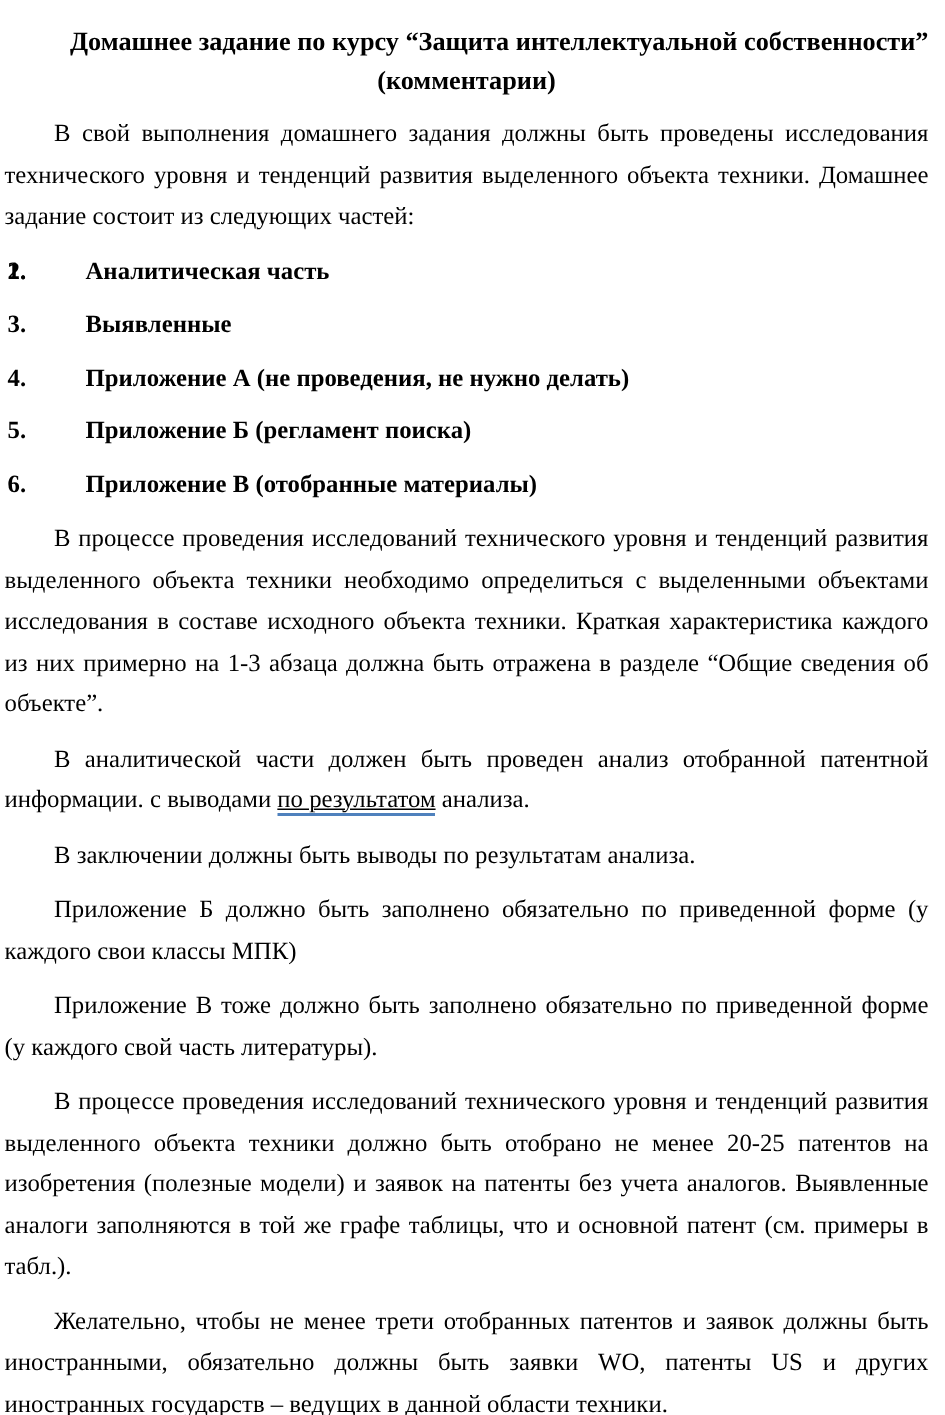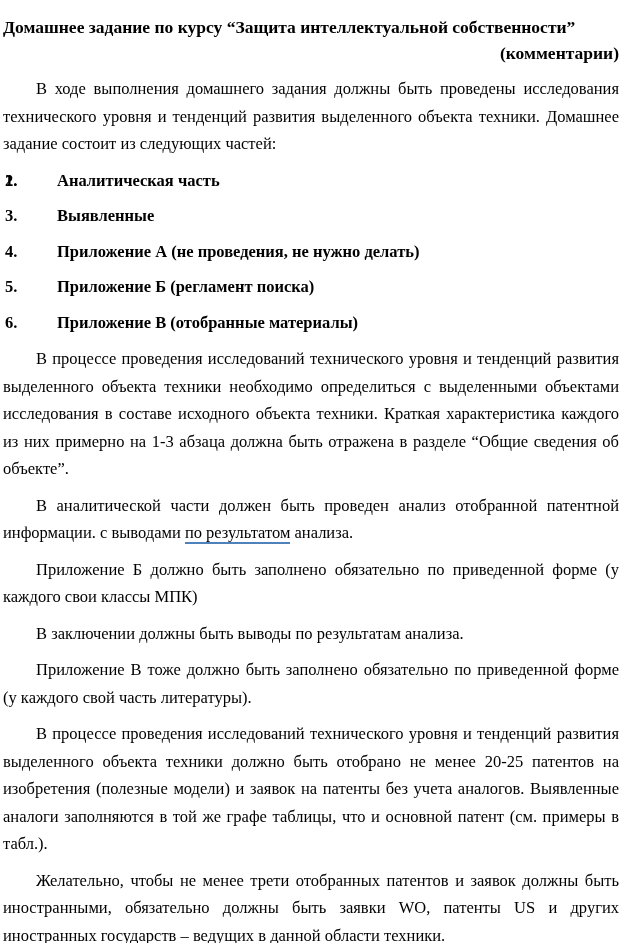--- a/index.html
+++ b/index.html
@@ -15,28 +15,28 @@
   .doc {
     box-sizing: border-box;
     width: 630px;
     min-height: 943px;
     padding: 10px 11px 6px 3px;
     background: #ffffff;
   }
   .doc-title {
     font-size: 17.5px;
     font-weight: bold;
-    text-align: left;
+    text-align: right;
     line-height: 26px;
     margin: 4px 0 0 0;
   }
   .doc-subtitle {
     font-size: 17.5px;
     font-weight: bold;
-    text-align: right;
+    text-align: center;
     line-height: 26px;
     margin: 0 0 0 0;
   }
   p.para {
     font-size: 16.5px;
     line-height: 27.5px;
     text-align: justify;
     text-indent: 33px;
     margin: 9px 0 9px 0;
   }
@@ -52,34 +52,35 @@
     padding-left: 54px;
     margin: 8px 0;
     font-weight: bold;
   }
   ol.doc-list li .num {
     position: absolute;
     left: 2px;
     top: 0;
   }
   .grammar-underline {
+    text-decoration: underline;
     text-decoration-thickness: 1px;
     border-bottom: 2px solid #4f81bd;
     padding-bottom: 0px;
   }
 </style>
 </head>
 <body>
 
 <div class="doc">
 
   <h1 class="doc-title">Домашнее задание по курсу “Защита интеллектуальной собственности”</h1>
   <h2 class="doc-subtitle">(комментарии)</h2>
 
-  <p class="para">В ходе выполнения домашнего задания должны быть проведены исследования технического уровня и тенденций развития выделенного объекта техники. Домашнее задание состоит из следующих частей:</p>
+  <p class="para">В свой выполнения домашнего задания должны быть проведены исследования технического уровня и тенденций развития выделенного объекта техники. Домашнее задание состоит из следующих частей:</p>
 
   <ol class="doc-list">
     <li>
       <span class="num">1.</span>
     </li>
     <li>
       <span class="num">2.</span>
       <span>Аналитическая часть</span>
     </li>
     <li>
@@ -97,23 +98,23 @@
     <li>
       <span class="num">6.</span>
       <span>Приложение В (отобранные материалы)</span>
     </li>
   </ol>
 
   <p class="para">В процессе проведения исследований технического уровня и тенденций развития выделенного объекта техники необходимо определиться с выделенными объектами исследования в составе исходного объекта техники. Краткая характеристика каждого из них примерно на 1-3 абзаца должна быть отражена в разделе “Общие сведения об объекте”.</p>
 
   <p class="para"><span>В аналитической части должен быть проведен анализ отобранной патентной информации. с выводами </span><span class="grammar-underline">по результатом</span><span> анализа.</span></p>
 
+  <p class="para">В заключении должны быть выводы по результатам анализа.</p>
+
   <p class="para">Приложение Б должно быть заполнено обязательно по приведенной форме (у каждого свои классы МПК)</p>
-
-  <p class="para">В заключении должны быть выводы по результатам анализа.</p>
 
   <p class="para">Приложение В тоже должно быть заполнено обязательно по приведенной форме (у каждого свой часть литературы).</p>
 
   <p class="para">В процессе проведения исследований технического уровня и тенденций развития выделенного объекта техники должно быть отобрано не менее 20-25 патентов на изобретения (полезные модели) и заявок на патенты без учета аналогов. Выявленные аналоги заполняются в той же графе таблицы, что и основной патент (см. примеры в табл.).</p>
 
   <p class="para">Желательно, чтобы не менее трети отобранных патентов и заявок должны быть иностранными, обязательно должны быть заявки WO, патенты US и других иностранных государств – ведущих в данной области техники.</p>
 
 </div>
 
 </body></html>

